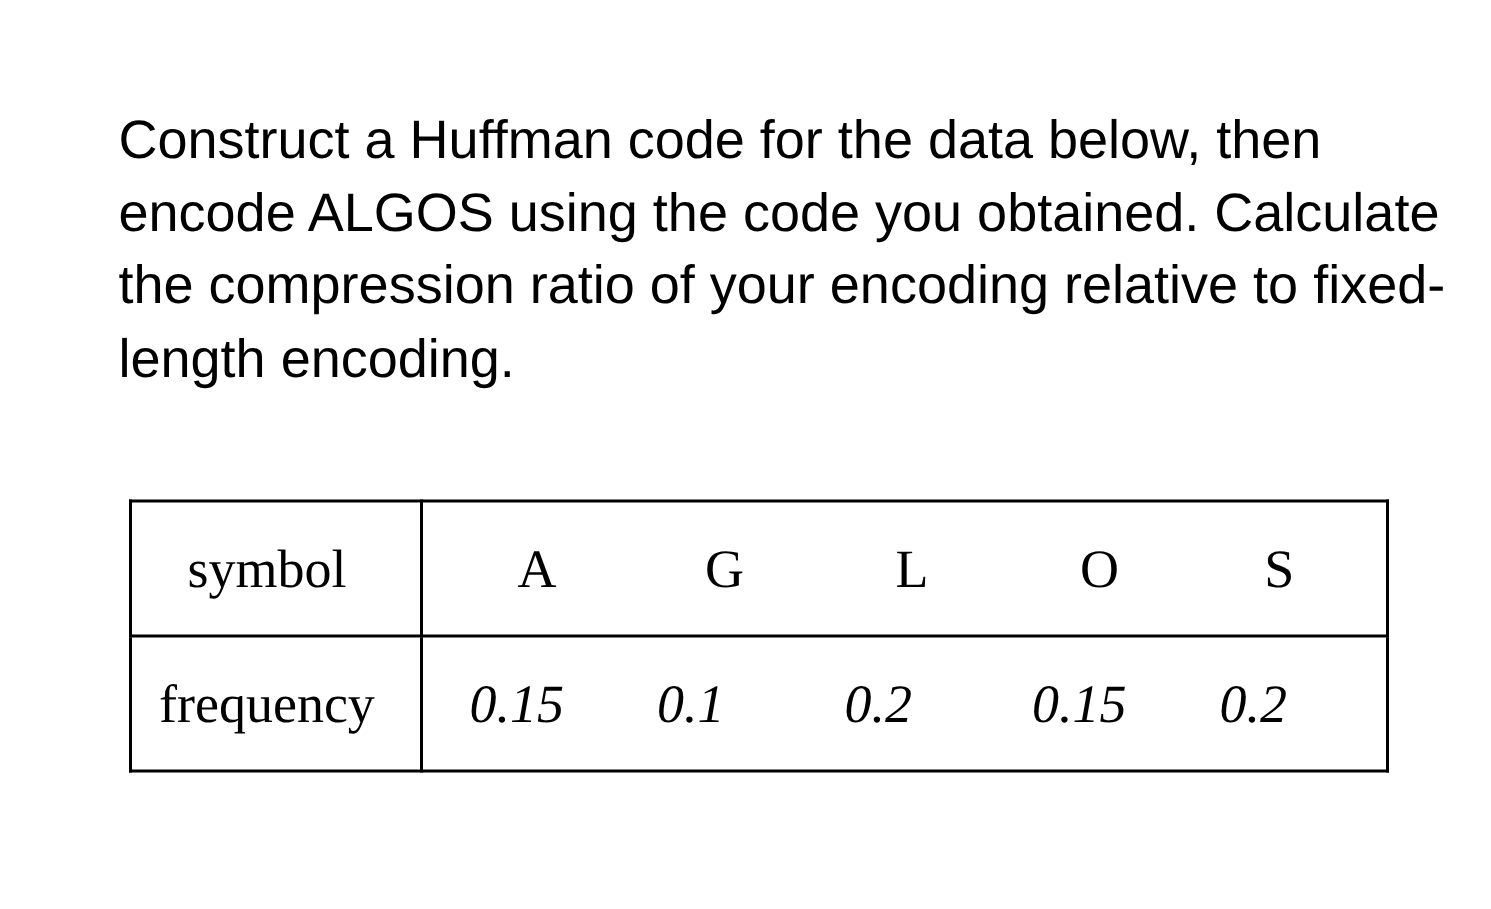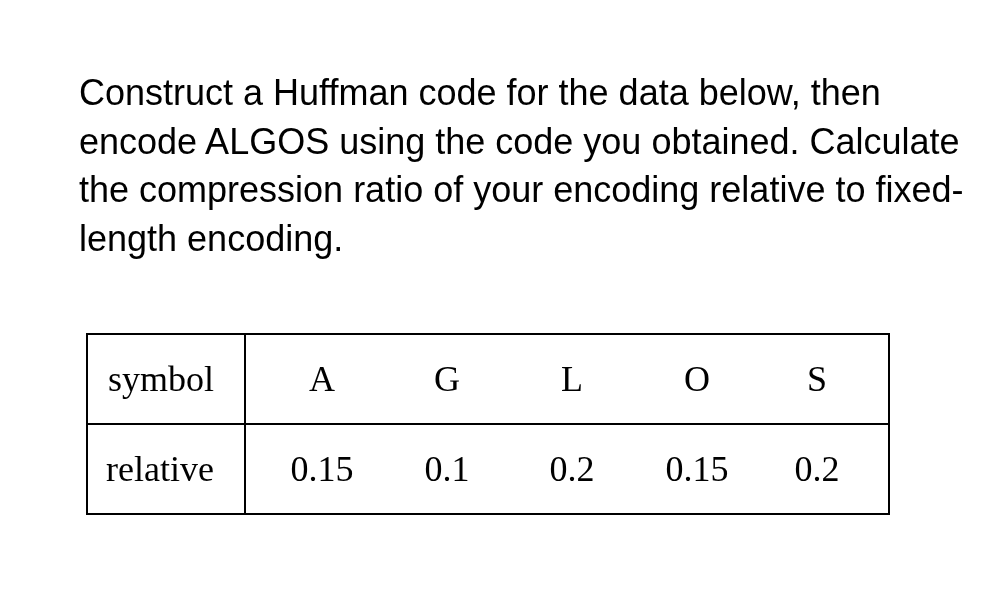--- a/index.html
+++ b/index.html
@@ -27,35 +27,35 @@
       font-family: "Times New Roman", Times, serif;
     }
     .data-table td {
       border: 2px solid #000000;
       padding: 10px 18px;
       font-size: 36px;
       vertical-align: middle;
       white-space: nowrap;
     }
     .data-table td.label-cell {
-      text-align: right;
+      text-align: center;
       padding-right: 30px;
       padding-left: 18px;
     }
     .data-table td.value-cell {
       text-align: left;
       letter-spacing: 0;
     }
     .symbol-values span {
       display: inline-block;
       text-align: center;
     }
     .freq-values span {
       display: inline-block;
-      text-align: center;
+      font-style: italic;
     }
     .sym-a { width: 90px; }
     .sym-g { width: 90px; }
     .sym-l { width: 90px; }
     .sym-o { width: 90px; }
     .sym-s { width: 80px; }
     .freq-a { width: 90px; }
     .freq-g { width: 90px; }
     .freq-l { width: 90px; }
     .freq-o { width: 90px; }
@@ -72,21 +72,21 @@
     <td class="label-cell">symbol</td>
     <td class="value-cell symbol-values">
       <span class="sym-a">A</span>
       <span class="sym-g">G</span>
       <span class="sym-l">L</span>
       <span class="sym-o">O</span>
       <span class="sym-s">S</span>
     </td>
   </tr>
   <tr>
-    <td class="label-cell">relative</td>
+    <td class="label-cell">frequency</td>
     <td class="value-cell freq-values">
       <span class="freq-a">0.15</span>
       <span class="freq-g">0.1</span>
       <span class="freq-l">0.2</span>
       <span class="freq-o">0.15</span>
       <span class="freq-s">0.2</span>
     </td>
   </tr>
 </tbody>
   </table>

